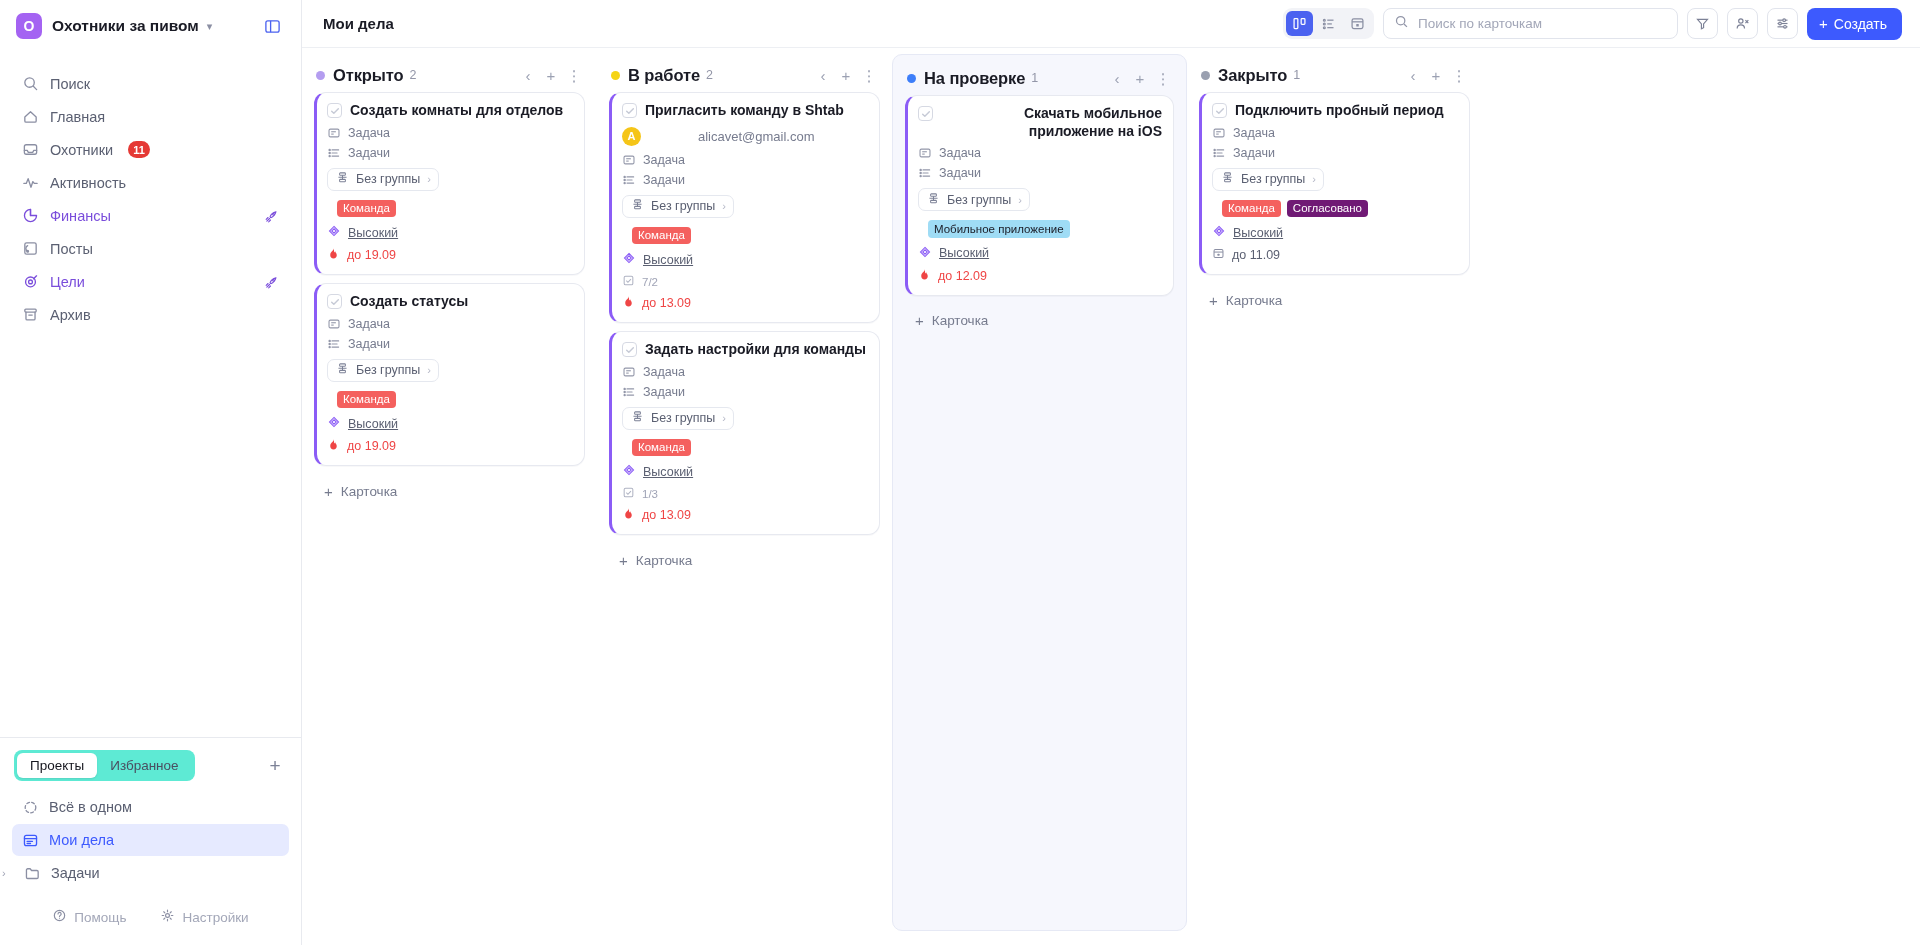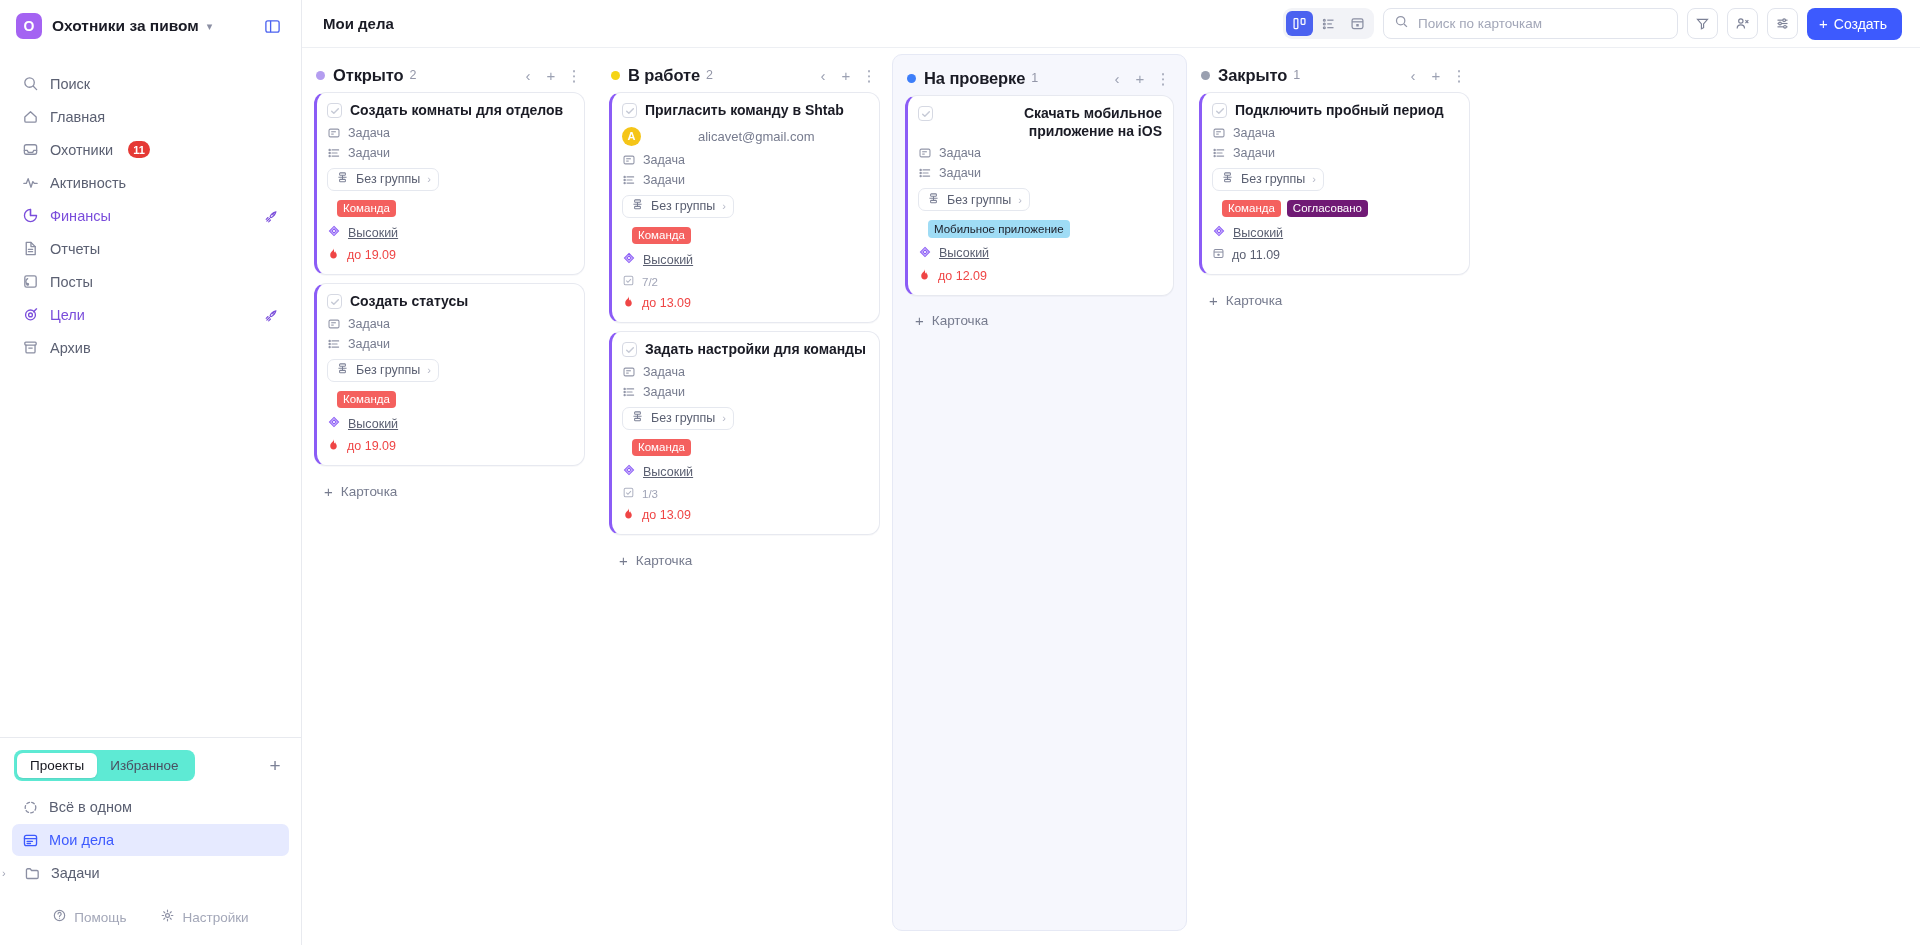--- a/index.html
+++ b/index.html
@@ -302,31 +302,20 @@
             </svg>
           </span>
           <span>Финансы</span>
           <span class="rocket">
             <svg width="15" height="15" viewBox="0 0 18 18" fill="none" stroke="#7a4ddb" stroke-width="1.3" stroke-linecap="round" stroke-linejoin="round">
               <path d="M6.6 11.4 3.4 14.6M7.8 13.2 5.6 15.4M4.8 10.2 2.6 12.4"></path>
               <path d="M8.2 10.4c3-1 5.2-3.4 6.2-7.2-3.8 1-6.2 3.2-7.2 6.2z"></path>
               <circle cx="11.4" cy="6.4" r="1.1"></circle>
             </svg>
           </span>
-        </div>
-        <div class="nav-item">
-          <span class="ico">
-            <svg width="17" height="17" viewBox="0 0 18 18" fill="none" stroke="#8b8fa3" stroke-width="1.4" stroke-linecap="round" stroke-linejoin="round">
-              <path d="M4.5 2.6h5L14 7v8.4H4.5z"></path>
-              <path d="M9.5 2.6V7H14"></path>
-              <line x1="6.8" y1="10" x2="11.2" y2="10"></line>
-              <line x1="6.8" y1="12.4" x2="11.2" y2="12.4"></line>
-            </svg>
-          </span>
-          <span>Отчеты</span>
         </div>
         <div class="nav-item">
           <span class="ico">
             <svg width="17" height="17" viewBox="0 0 18 18" fill="none" stroke="#8b8fa3" stroke-width="1.4" stroke-linecap="round" stroke-linejoin="round">
               <rect x="3" y="3" width="12" height="12" rx="1.8"></rect>
               <path d="M6 12a3.3 3.3 0 0 1 0-6"></path>
               <circle cx="6" cy="12" r=".9" fill="#8b8fa3"></circle>
             </svg>
           </span>
           <span>Посты</span>

